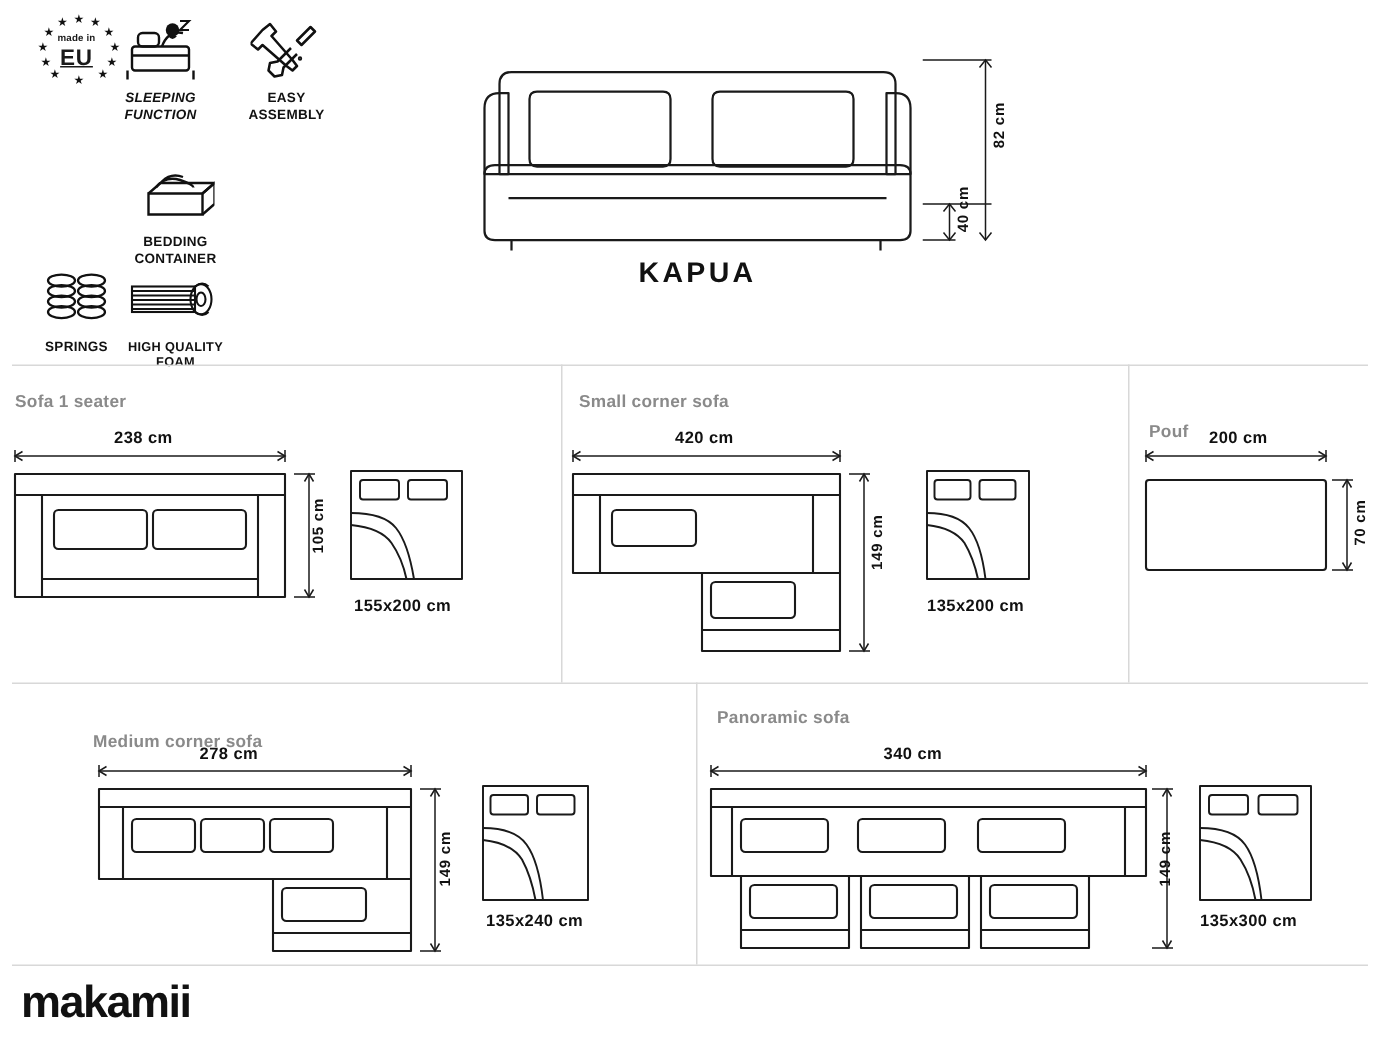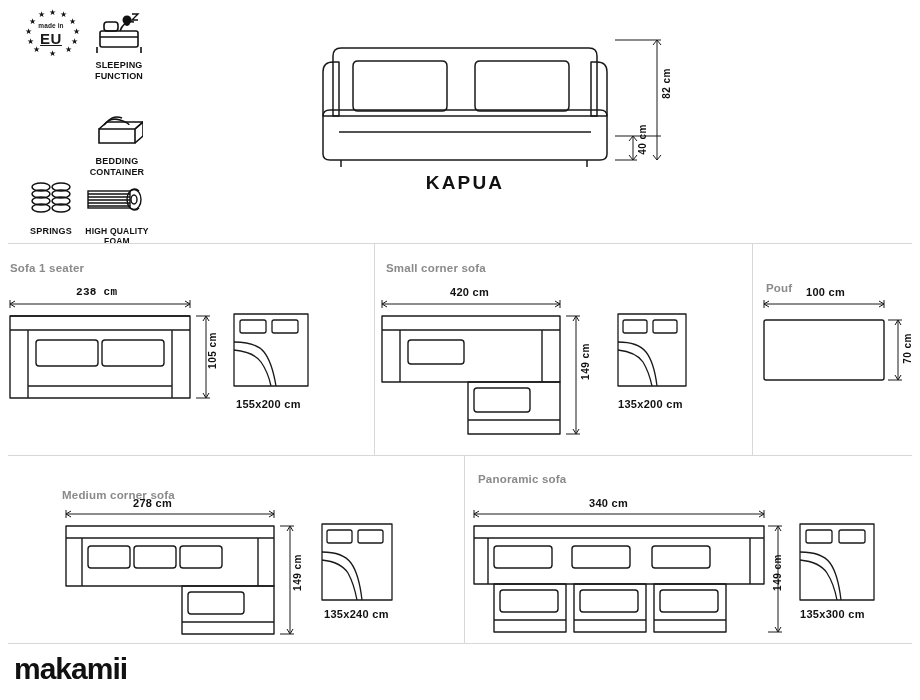--- a/index.html
+++ b/index.html
@@ -27,21 +27,21 @@
   .badge .glyph {
     height: 52px;
     display: flex; align-items: center; justify-content: center;
   }
   .badge .caption {
     font-size: 9px; font-weight: bold; line-height: 11px;
     letter-spacing: .2px; text-transform: uppercase;
     color: #111;
   }
   .b1 { left: 0px;  top: 0px; }
-  .b2 { left: 68px; top: 0px; }
+  .b2 { left: 56px; top: 0px; font-style: italic; }
   .b3 { left: 140px; top: 0px; }
   .b4 { left: 0px;  top: 84px; }
   .b5 { left: 66px; top: 96px; }
   .b6 { left: 0px;  top: 166px; text-align: center; }
   .b7 { left: 66px; top: 166px; }
   .badge.small .caption { font-size: 8.5px; line-height: 10px; }
 
   
   .eu {
     position: relative; width: 54px; height: 50px;
@@ -152,20 +152,33 @@
             <path d="M30 13 q3 4 6 0 z"></path>
           </g>
           <g fill="none" stroke="#111" stroke-width="1.4">
             <path d="M38 3 h6 l-6 6 h6"></path>
           </g>
         </svg>
       </div>
       <div class="caption">SLEEPING<br>FUNCTION</div>
     </div>
 
+    <div class="badge b3">
+      <div class="glyph">
+        <svg width="48" height="44" viewBox="0 0 48 44">
+          <g fill="none" stroke="#111" stroke-width="1.7" stroke-linejoin="round">
+            <path d="M8 8 l5 -4 4 5 -3 3 14 16 3 4 -3 3 -4 -3 -16 -14 -3 3 -5 -4z"></path>
+            <path d="M40 6 l-9 9 3 3 9 -9z"></path>
+            <path d="M27 20 l-9 9 -5 1 -1 5 4 4 5 -1 1 -5 9 -9"></path>
+            <circle cx="33" cy="27" r="0.6"></circle>
+          </g>
+        </svg>
+      </div>
+      <div class="caption">EASY<br>ASSEMBLY</div>
+    </div>
 
 
     <div class="badge b5">
       <div class="glyph">
         <svg width="52" height="42" viewBox="0 0 52 42">
           <g fill="none" stroke="#111" stroke-width="1.6">
             <path d="M8 20 h36 v14 h-36z"></path>
             <path d="M8 20 l8 -7 h36 l-8 7"></path>
             <path d="M44 20 l8 -7 v14 l-8 7"></path>
             <path d="M13 16 q6 -8 16 -5 q9 3 9 5"></path>
@@ -255,21 +268,21 @@
   </div>
 
   <div class="hrule" style="top:243px;"></div>
   <div class="hrule" style="top:455px;"></div>
   <div class="hrule" style="top:643px;"></div>
   <div style="position:absolute; left:374px; top:243px; width:1px; height:212px; background:#d8d8d8;"></div>
   <div style="position:absolute; left:752px; top:243px; width:1px; height:212px; background:#d8d8d8;"></div>
   <div style="position:absolute; left:464px; top:455px; width:1px; height:188px; background:#d8d8d8;"></div>
 
   <div class="sec-title" style="left:10px; top:262px;">Sofa 1 seater</div>
-  <div class="dimtext" style="left:76px; top:286px;font-family:Liberation Mono, monospace;">238 cm</div>
+  <div class="dimtext" style="left:76px; top:286px;">238 cm</div>
   <div class="svgbox" style="left:6px; top:300px;">
     <svg width="230" height="130" viewBox="0 0 230 130">
       <g stroke="#1a1a1a" stroke-width="1" fill="none">
 
         <path d="M4 4 h180"></path>
         <path d="M4 0 v8 M184 0 v8"></path>
         <path d="M9 1 l-5 3 5 3"></path>
         <path d="M179 1 l5 3 -5 3"></path>
       </g>
       <g stroke="#1a1a1a" stroke-width="1.4" fill="none" stroke-linejoin="round">
@@ -347,21 +360,21 @@
         <rect x="7" y="8" width="24" height="13" rx="2"></rect>
         <rect x="37" y="8" width="24" height="13" rx="2"></rect>
         <path d="M2 30 q20 0 28 10 q8 10 11 34"></path>
         <path d="M2 38 q18 2 25 12 q6 10 9 24"></path>
       </g>
     </svg>
   </div>
   <div class="bedlabel" style="left:618px; top:398px;">135x200 cm</div>
 
   <div class="sec-title" style="left:766px; top:262px;margin-top:20px;">Pouf</div>
-  <div class="dimtext" style="left:806px; top:286px;">100 cm</div>
+  <div class="dimtext" style="left:806px; top:286px;">200 cm</div>
   <div class="svgbox" style="left:760px; top:300px;">
     <svg width="150" height="100" viewBox="0 0 150 100">
       <g stroke="#1a1a1a" stroke-width="1" fill="none">
         <path d="M4 4 h120"></path>
         <path d="M4 0 v8 M124 0 v8"></path>
         <path d="M9 1 l-5 3 5 3"></path>
         <path d="M119 1 l5 3 -5 3"></path>
       </g>
       <g stroke="#1a1a1a" stroke-width="1.4" fill="none" stroke-linejoin="round">
         <rect x="4" y="20" width="120" height="60" rx="2"></rect>

